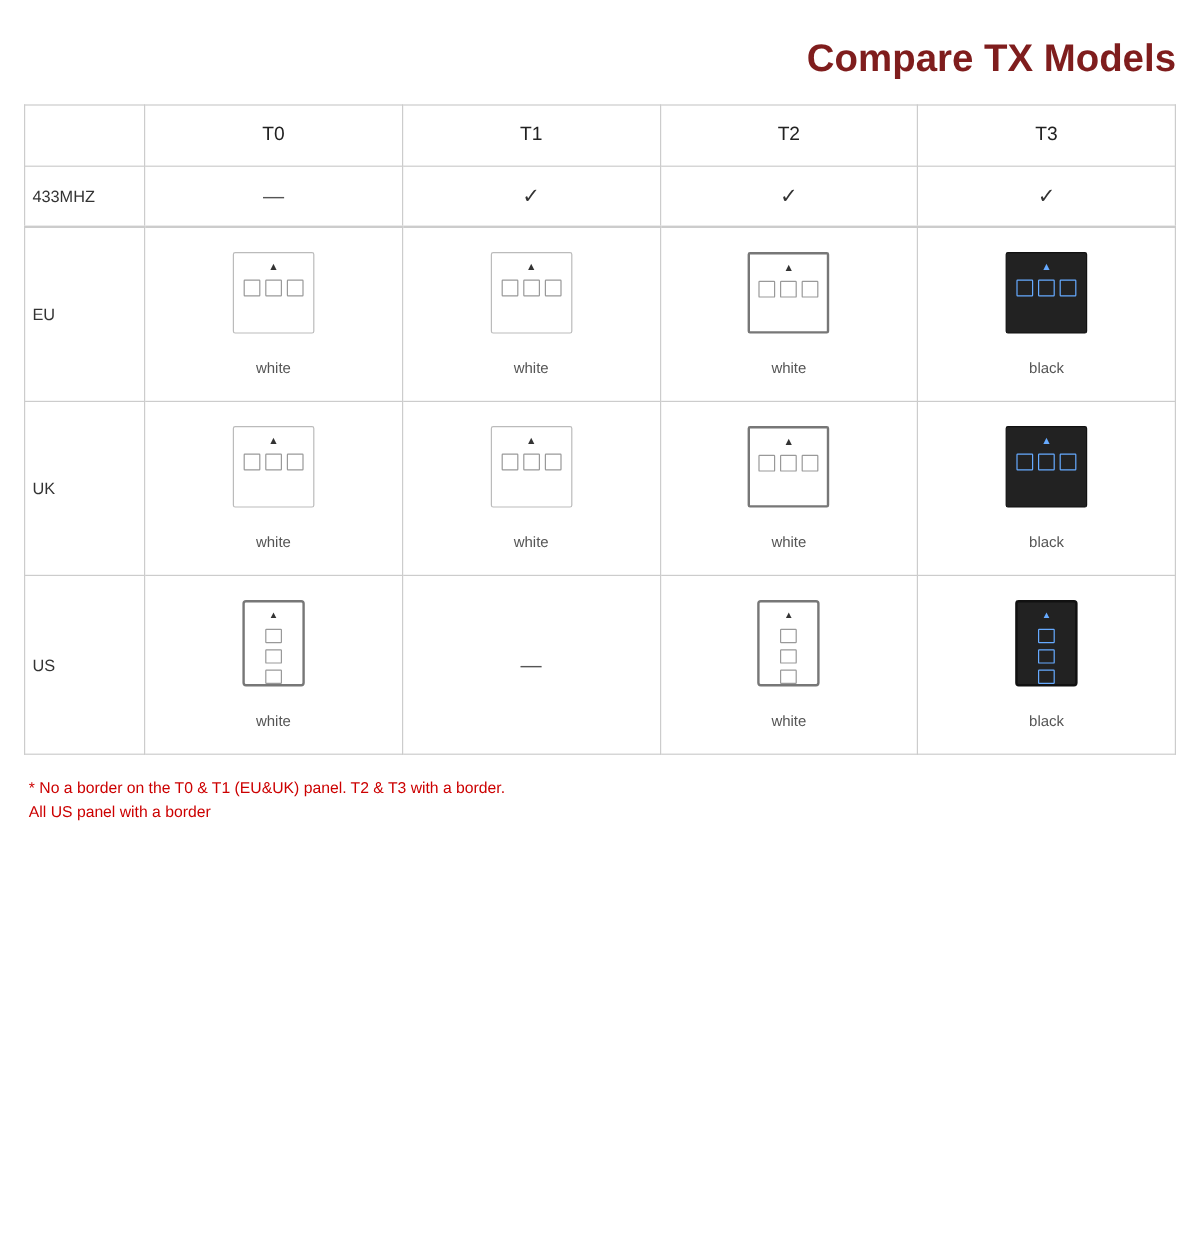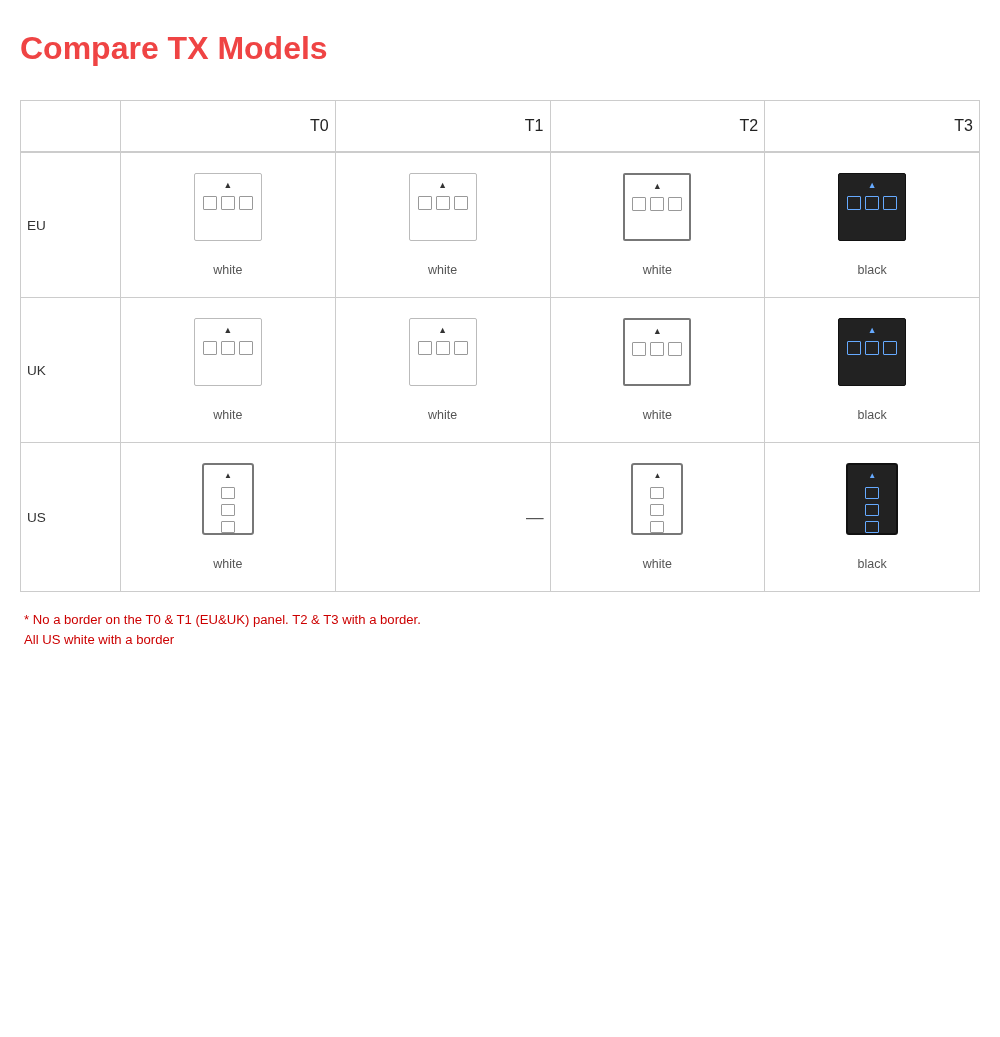--- a/index.html
+++ b/index.html
@@ -5,34 +5,34 @@
     * { box-sizing: border-box; margin: 0; padding: 0; }
     body {
       font-family: -apple-system, BlinkMacSystemFont, 'Segoe UI', Arial, sans-serif;
       background: #fff;
       color: #222;
       width: 1000px;
       min-height: 1037px;
       padding: 30px 20px 30px 20px;
     }
     h1 {
-      text-align: left;
+      text-align: right;
       font-size: 2rem;
       font-weight: 700;
-      margin-bottom: 33px;
-      color: #ef4444;
+      margin-bottom: 20px;
+      color: #7f1d1d;
     }
     table {
       width: 100%;
       border-collapse: collapse;
       table-layout: fixed;
     }
     th, td {
       border: 1px solid #ccc;
-      text-align: right;
+      text-align: center;
       vertical-align: middle;
       padding: 10px 6px;
     }
     td:first-child, th:first-child {
       text-align: left;
       width: 100px;
       font-size: 0.85rem;
       color: #333;
     }
     th {
@@ -229,20 +229,27 @@
     <tr>
       <th></th>
       <th>T0</th>
       <th>T1</th>
       <th>T2</th>
       <th>T3</th>
     </tr>
   </thead>
   <tbody>
 
+    <tr class="row-feature">
+      <td>433MHZ</td>
+      <td><span class="dash">—</span></td>
+      <td><span class="check">✓</span></td>
+      <td><span class="check">✓</span></td>
+      <td><span class="check">✓</span></td>
+    </tr>
 
     <tr class="section-header">
       <td>EU</td>
 
       <td>
         <div class="switch-container">
           <div class="switch-eu-white">
             <div class="wifi-icon">▲</div>
             <div class="buttons-row">
               <div class="btn-rect"></div>
@@ -398,14 +405,14 @@
           </div>
           <span class="switch-label">black</span>
         </div>
       </td>
     </tr>
   </tbody>
 </table>
 
 <div class="footnote">
   <div>* No a border on the T0 &amp; T1 (EU&amp;UK) panel. T2 &amp; T3 with a border.</div>
-  <div>  All US white with a border</div>
+  <div>  All US panel with a border</div>
 </div>
 
 </body></html>

